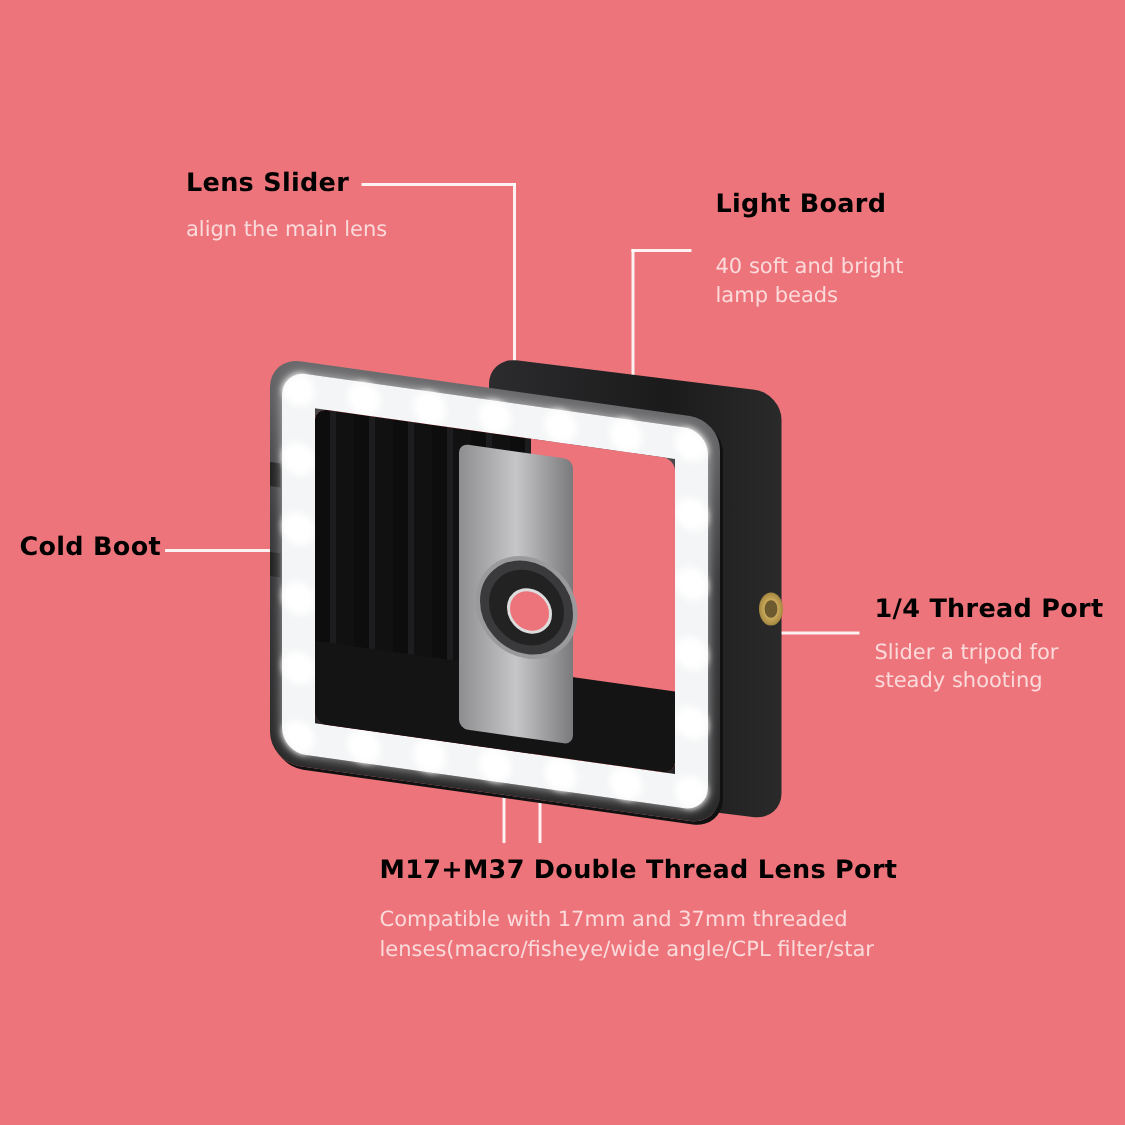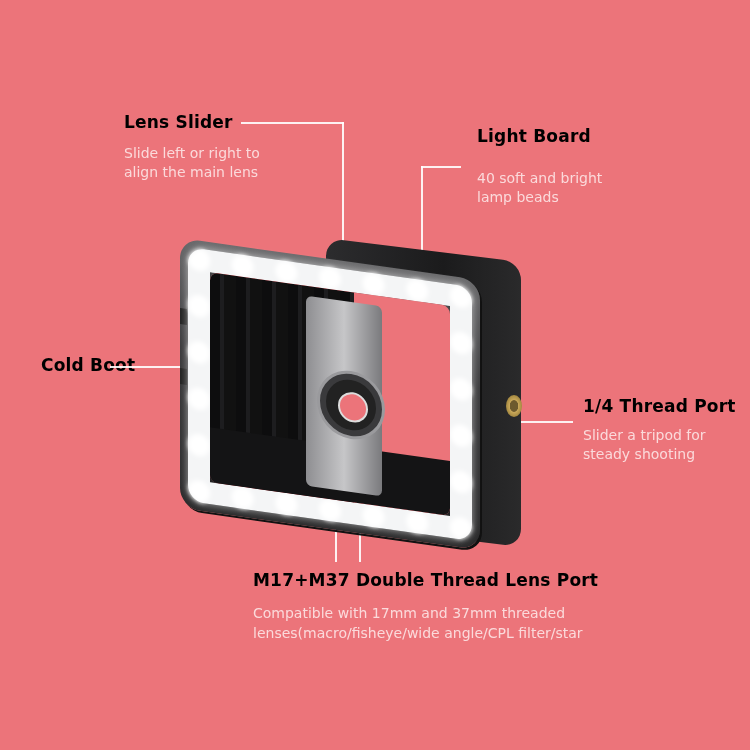--- a/index.html
+++ b/index.html
@@ -20,35 +20,34 @@
   .lens { position:absolute; left:140px; top:112px; width:50px; height:50px; border-radius:50%; background:#222; border:6px solid #3a3a3c; box-shadow:0 0 0 3px #9a9a9d; }
   .lens-hole { position:absolute; left:12px; top:12px; width:26px; height:26px; border-radius:50%; background:#ec747a; border:2px solid #ddd; }
   .port { position:absolute; left:330px; top:163px; width:16px; height:22px; border-radius:50%; background:radial-gradient(#6d5a2e 35%, #c9a85a 40%, #a48840 70%); }
   .clip { position:absolute; left:0; width:7px; height:16px; background:#222; }
 </style>
 </head>
 <body>
 
 <div class="title" style="left:124px;top:112px;">Lens Slider</div>
 <div class="desc" style="left:124px;top:144px;">
-  <div>Slide left or right to</div>
   <div>align the main lens</div>
 </div>
 <div class="line" style="left:241px;top:122px;width:103px;height:2px;"></div>
 <div class="line" style="left:342px;top:122px;width:2px;height:210px;"></div>
 
 <div class="title" style="left:477px;top:126px;">Light Board</div>
 <div class="desc" style="left:477px;top:169px;">
   <div>40 soft and bright</div>
   <div>lamp beads</div>
 </div>
 <div class="line" style="left:421px;top:166px;width:40px;height:2px;"></div>
 <div class="line" style="left:421px;top:166px;width:2px;height:150px;"></div>
 
-<div class="title" style="left:13px;top:355px;margin-left:28px;">Cold Boot</div>
+<div class="title" style="left:13px;top:355px;">Cold Boot</div>
 <div class="line" style="left:110px;top:366px;width:72px;height:2px;"></div>
 
 <div class="title" style="left:583px;top:396px;">1/4 Thread Port</div>
 <div class="desc" style="left:583px;top:426px;">
   <div>Slider a tripod for</div>
   <div>steady shooting</div>
 </div>
 <div class="line" style="left:515px;top:421px;width:58px;height:2px;"></div>
 
 <div class="title" style="left:253px;top:570px;">M17+M37 Double Thread Lens Port</div>

